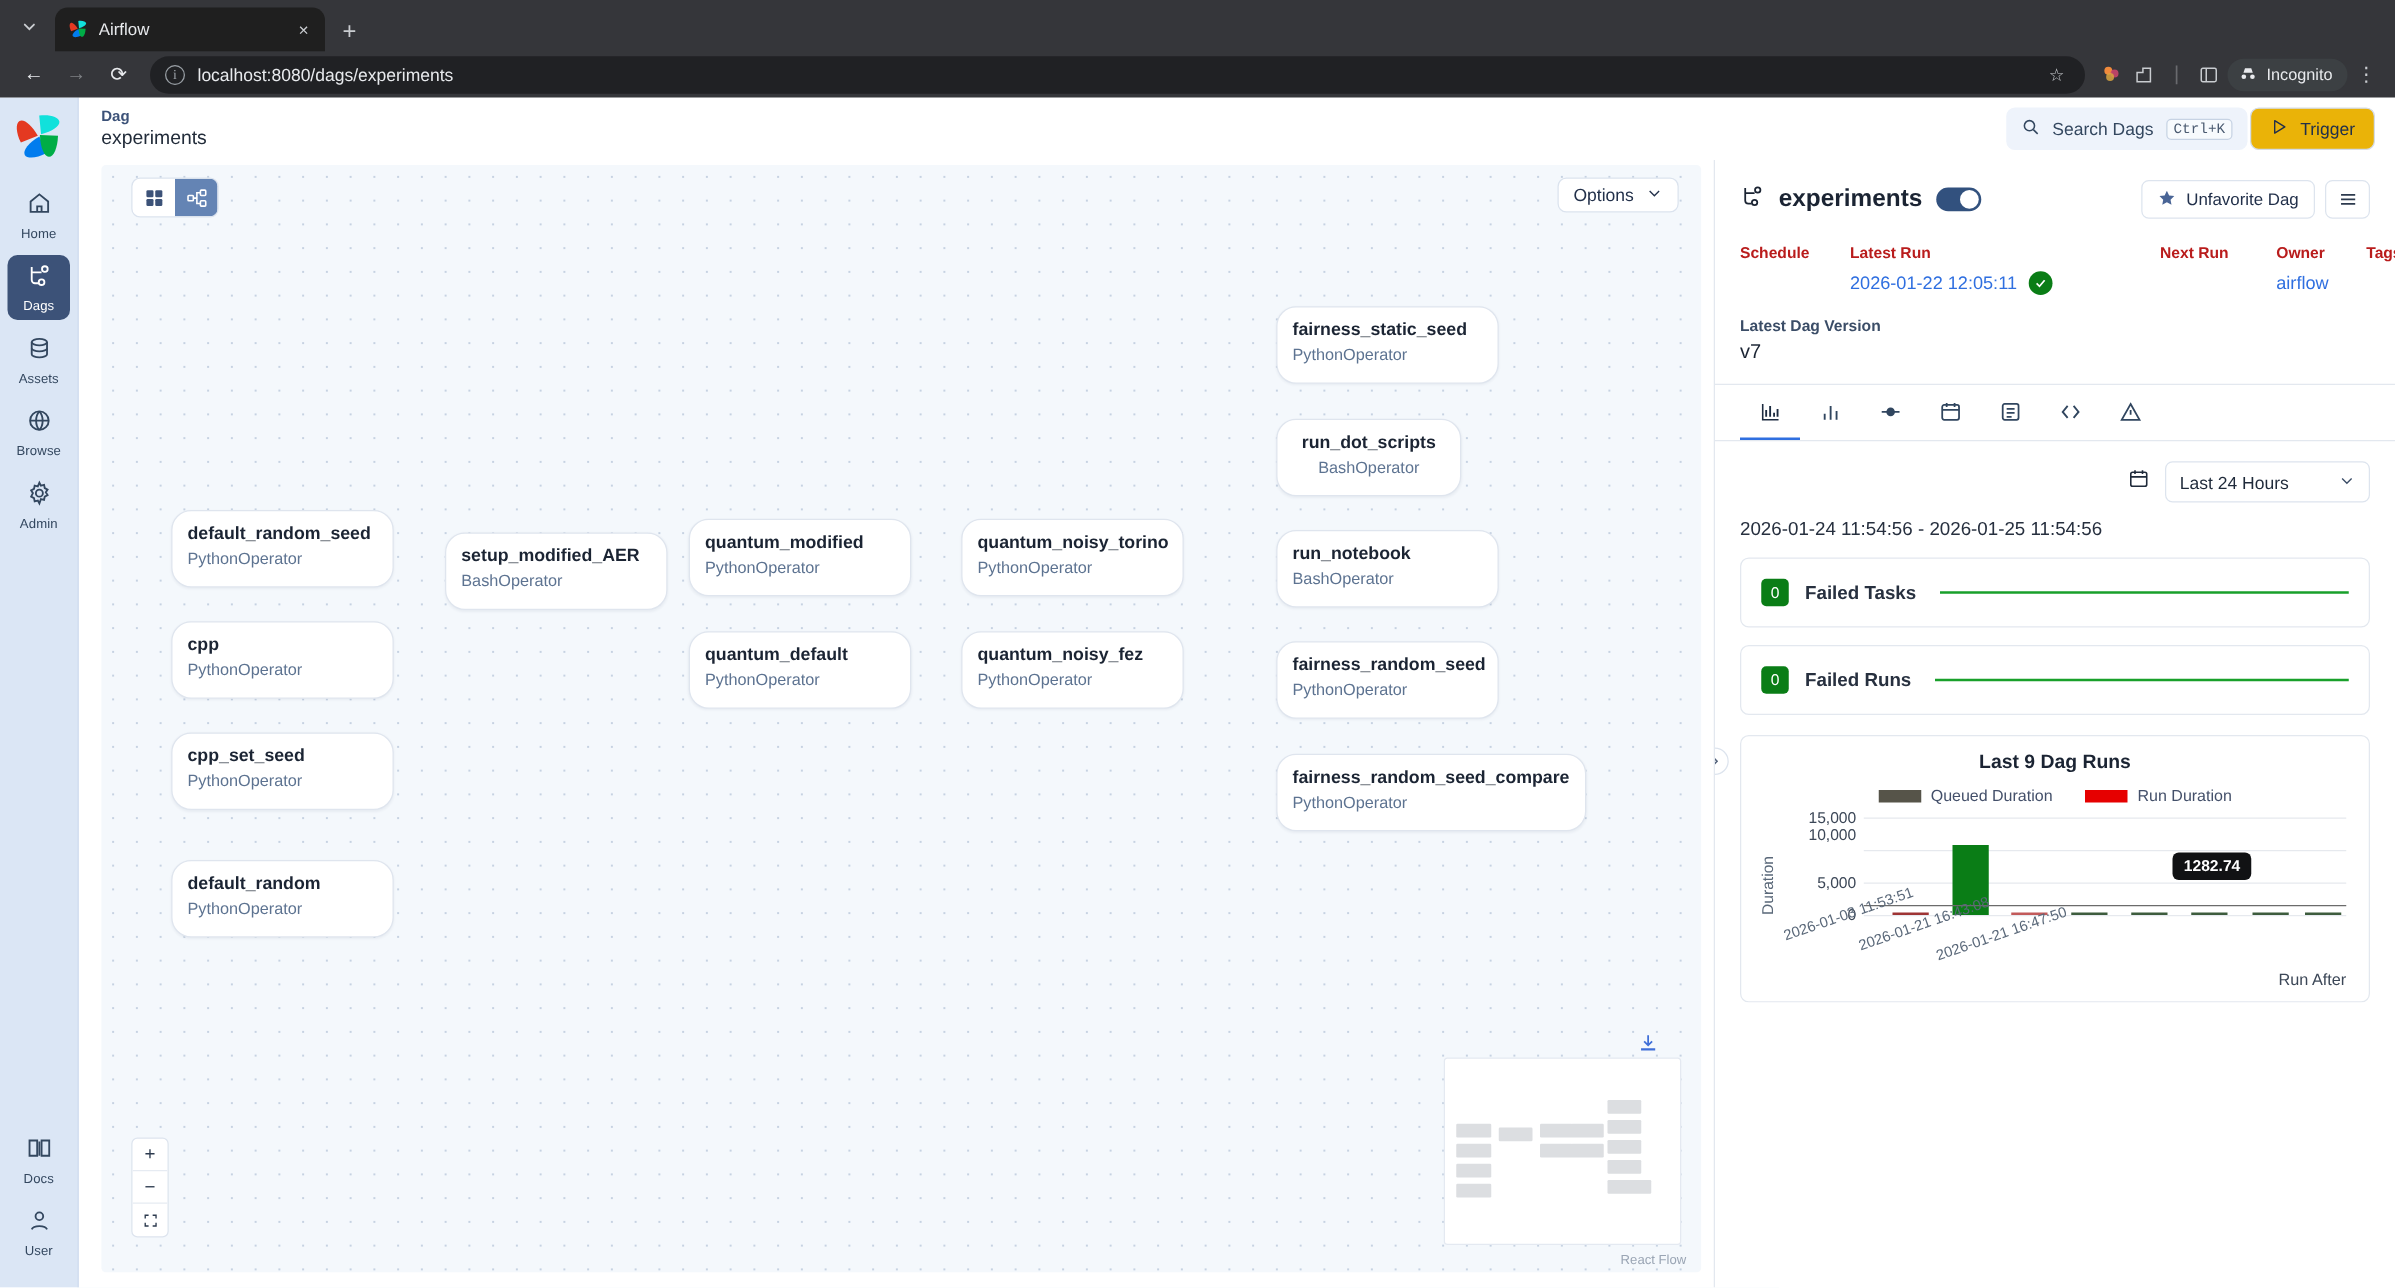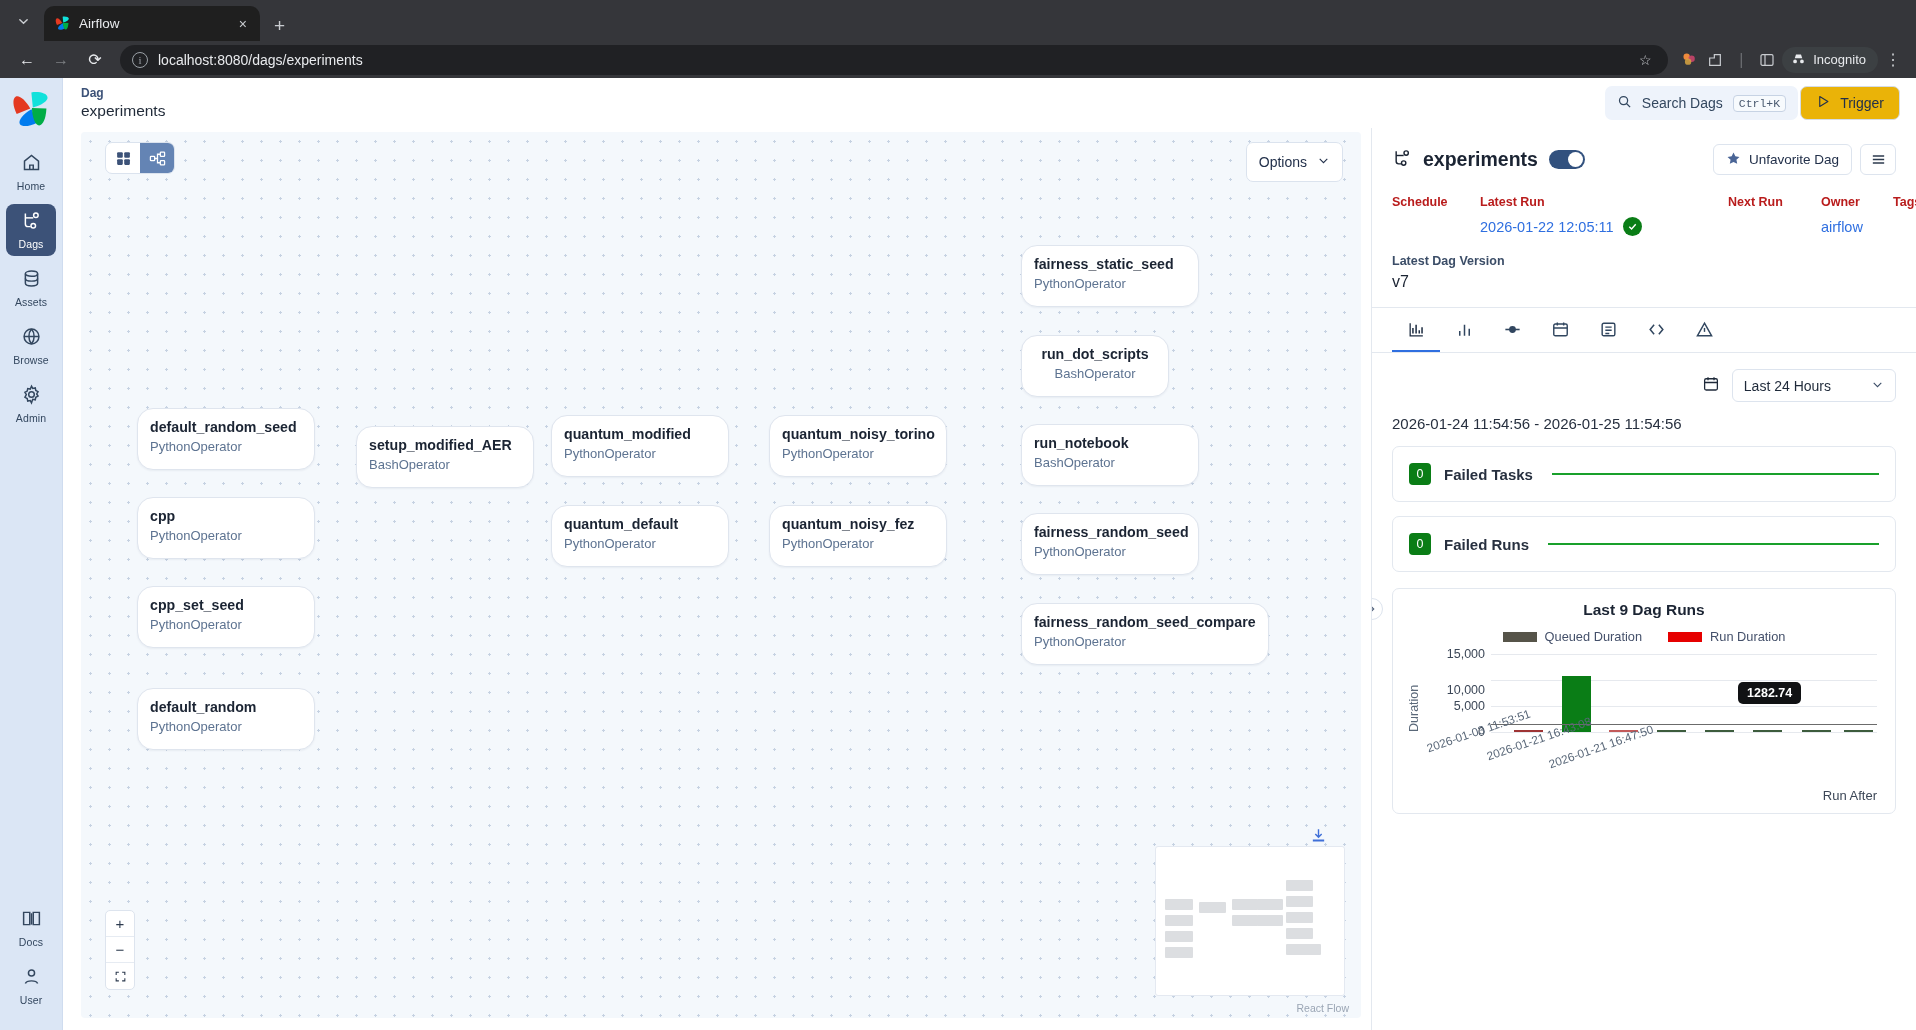--- a/index.html
+++ b/index.html
@@ -97,21 +97,21 @@
     overflow: hidden;
   }
   #view-toggle {
     position: absolute; left: 24px; top: 10px; display: flex;
     background: #fff; border: 1px solid #dbe3ee; border-radius: 7px; overflow: hidden; z-index: 6;
   }
   .view-btn { width: 34px; height: 30px; display: flex; align-items: center; justify-content: center; color: #3c5278; }
   .view-btn.active { background: #6484b4; color: #fff; }
   #options-btn {
     position: absolute; right: 18px; top: 10px; z-index: 6;
-    height: 40px; background: #fff; border: 1px solid #dbe3ee; border-radius: 7px;
+    height: 28px; background: #fff; border: 1px solid #dbe3ee; border-radius: 7px;
     display: flex; align-items: center; gap: 10px; padding: 0 12px; font-size: 14px; color: #22304a;
   }
 
   .node {
     position: absolute; background: #fff; border: 1px solid #dfe5ee; border-radius: 16px;
     padding: 9px 12px 0 12px; box-shadow: 0 1px 2px rgba(30,50,80,.06);
   }
   .node-title { font-size: 14.2px; font-weight: bold; color: #1b2433; white-space: nowrap; line-height: 1.3; }
   .node-op { font-size: 13px; color: #5d7391; margin-top: 3px; white-space: nowrap; }
 
@@ -190,21 +190,21 @@
   #plot-area { position: relative; height: 120px; margin-top: 6px; }
   #y-axis-label { position: absolute; left: 0; top: 6px; height: 76px; display: flex; align-items: center;
     font-size: 12.5px; color: #5a6879; writing-mode: vertical-rl; transform: rotate(180deg); }
   .ytick { position: absolute; left: 18px; width: 60px; text-align: right; font-size: 12.5px; color: #3c4757; transform: translateY(-50%); }
   #plot-box { position: absolute; left: 84px; right: 4px; top: 4px; height: 78px; }
   .gridline { position: absolute; left: 0; right: 0; height: 1px; background: #e6e9ee; }
   .bar { position: absolute; bottom: 0; }
   #tooltip { position: absolute; background: #111214; color: #fff; font-size: 12.5px; font-weight: bold;
     border-radius: 5px; padding: 4px 9px; }
   .xtick { position: absolute; font-size: 11.8px; color: #5a6879; transform-origin: left top; transform: rotate(-19deg); white-space: nowrap; }
-  #x-axis-title { text-align: right; font-size: 13px; color: #3c4757; margin-top: 18px; padding-right: 4px; }
+  #x-axis-title { text-align: right; font-size: 13px; color: #3c4757; margin-top: 6px; padding-right: 4px; }
 </style>
 </head>
 <body>
 
 <div id="browser-chrome">
   <div id="tab-strip">
     <div class="tab-list-btn">
       <svg width="11" height="11" viewBox="0 0 12 12">
           <path d="M2 4l4 4 4-4" fill="none" stroke="currentColor" stroke-width="1.6" stroke-linecap="round"></path>
         </svg>
@@ -686,21 +686,21 @@
                 <span class="legend-swatch" style="background:#e60000"></span>
                 <span>Run Duration</span>
               </span>
             </div>
 
             <div id="plot-area">
               <div id="y-axis-label">Duration</div>
               <div id="yticks">
                   <div class="ytick" style="top: 82px;">0</div>
                   <div class="ytick" style="top: 56px;">5,000</div>
-                  <div class="ytick" style="top: 40px;">10,000</div>
+                  <div class="ytick" style="top: 18px;">10,000</div>
                   <div class="ytick" style="top: 4px;">15,000</div>
                 </div>
               <div id="plot-box">
                 <div id="gridlines">
                     <div class="gridline" style="top: 78px;"></div>
                     <div class="gridline" style="top: 52px;"></div>
                     <div class="gridline" style="top: 26px;"></div>
                     <div class="gridline" style="top: 0px;"></div>
                   </div>
                 <div id="bars">

